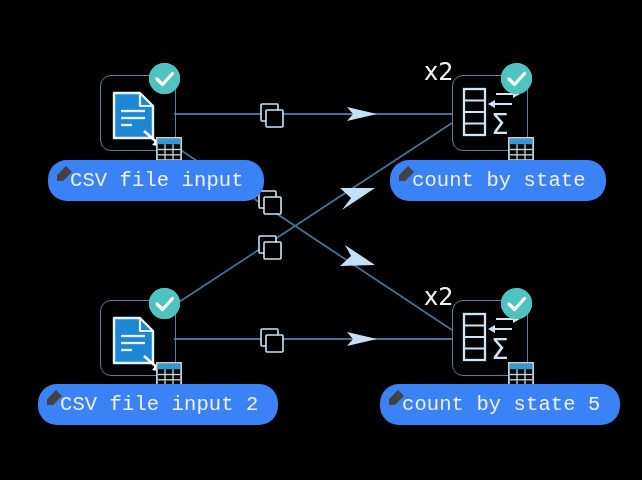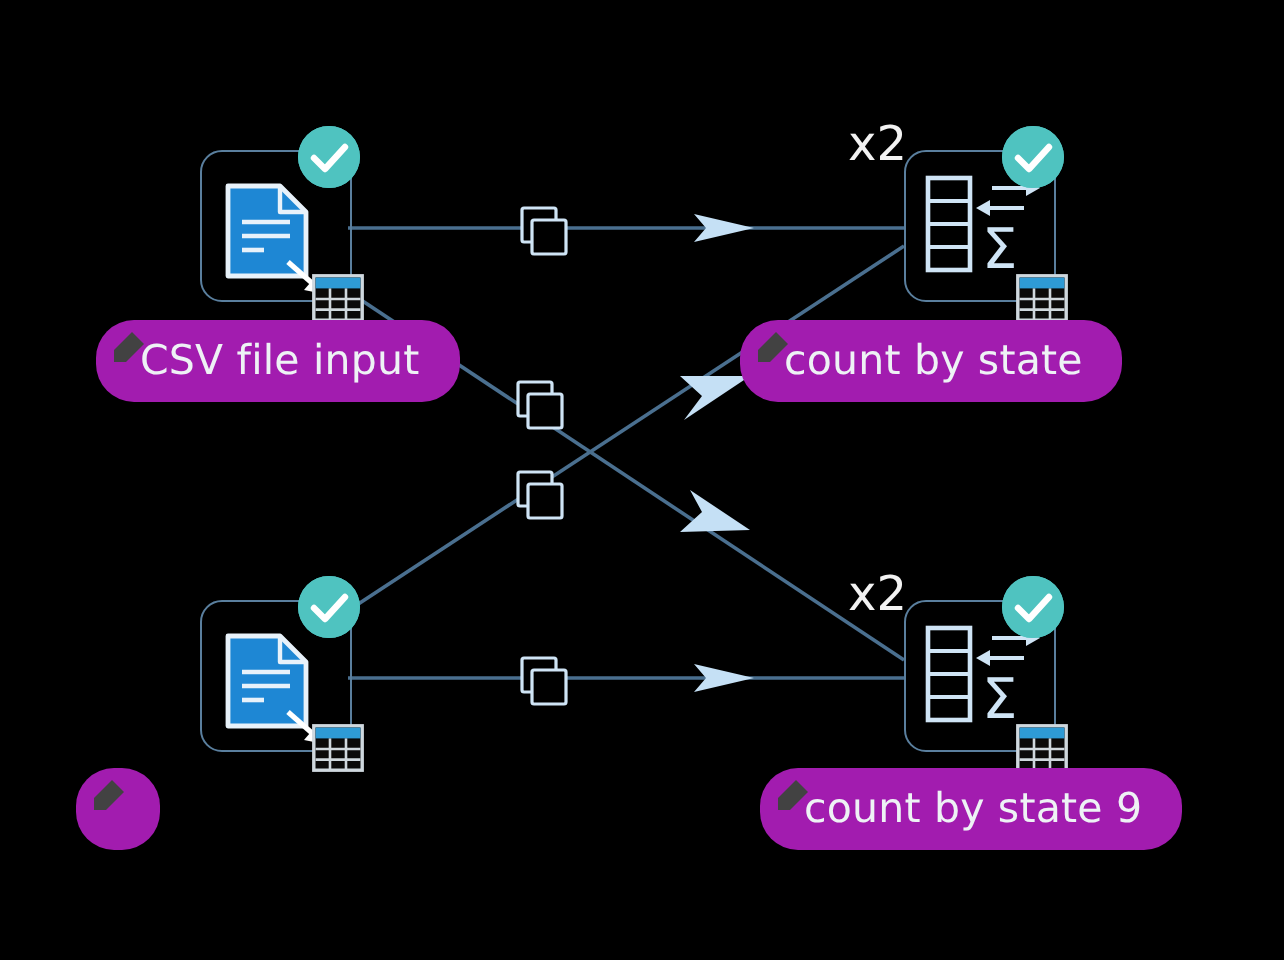--- a/index.html
+++ b/index.html
@@ -8,24 +8,24 @@
   #canvas{position:relative;width:642px;height:480px;background:#000000;}
   svg.layer{position:absolute;left:0;top:0;width:642px;height:480px;}
   #edges{z-index:1;}
   .node{position:absolute;z-index:3;}
   .node-body{position:absolute;left:0;top:0;width:74px;height:74px;
              border:1.6px solid #5a7f9e;border-radius:11px;background:transparent;}
   .badge{position:absolute;width:31px;height:31px;border-radius:50%;
          background:#4fc3c0;left:49px;top:-12px;z-index:5;}
   .badge svg{position:absolute;left:0;top:0;}
   .tbl{position:absolute;width:26px;height:24px;left:56px;top:62px;z-index:5;}
-  .lbl{position:absolute;background:#a21caf;border-radius:19px;
+  .lbl{position:absolute;background:#3b82f6;border-radius:19px;
        height:41px;line-height:41px;color:#eef2f5;font-size:20.5px;
        padding:0 20px 0 22px;white-space:nowrap;z-index:4;
-       letter-spacing:.1px;}
+       letter-spacing:.1px;font-family:Liberation Mono, monospace;}
   .lbl .pencil{position:absolute;left:7px;top:5px;width:18px;height:18px;}
   .x2{position:absolute;color:#f2f2f2;font-size:24px;z-index:4;}
 </style>
 </head>
 <body>
 
 <div id="canvas">
 
   <svg class="layer" id="edges" viewBox="0 0 642 480">
 
@@ -122,21 +122,21 @@
     </div>
     <svg class="tbl" viewBox="0 0 26 24">
       <rect x="0.9" y="0.9" width="24.2" height="22.2" fill="#0a0a0a" stroke="#cfd8de" stroke-width="1.7"></rect>
       <rect x="1.8" y="1.8" width="22.4" height="5.4" fill="#2e9bd6"></rect>
       <line x1="9" y1="7.2" x2="9" y2="23" stroke="#cfd8de" stroke-width="1.3"></line>
       <line x1="17" y1="7.2" x2="17" y2="23" stroke="#cfd8de" stroke-width="1.3"></line>
       <line x1="1.8" y1="12.5" x2="24.2" y2="12.5" stroke="#cfd8de" stroke-width="1.3"></line>
       <line x1="1.8" y1="17.8" x2="24.2" y2="17.8" stroke="#cfd8de" stroke-width="1.3"></line>
     </svg>
   </div>
-  <div class="lbl" style="left:370px;top:160px;text-align:center;">
+  <div class="lbl" style="left:390px;top:160px;text-align:center;">
     <svg class="pencil" viewBox="0 0 18 18">
       <path d="M2,16 L2,10 L11,1 L17,7 L8,16 Z" fill="#424242"></path>
     </svg>
     <span>count by state</span>
   </div>
 
   <div class="node" style="left:100px;top:300px;">
     <div class="node-body"></div>
     <svg width="74" height="74" style="position:absolute;left:0;top:0;">
       <path d="M14,18 L40,18 L53,31 L53,63 L14,63 Z" fill="#1e87d4" stroke="#e8f2fa" stroke-width="2.4" stroke-linejoin="round"></path>
@@ -159,20 +159,21 @@
       <line x1="9" y1="7.2" x2="9" y2="23" stroke="#cfd8de" stroke-width="1.3"></line>
       <line x1="17" y1="7.2" x2="17" y2="23" stroke="#cfd8de" stroke-width="1.3"></line>
       <line x1="1.8" y1="12.5" x2="24.2" y2="12.5" stroke="#cfd8de" stroke-width="1.3"></line>
       <line x1="1.8" y1="17.8" x2="24.2" y2="17.8" stroke="#cfd8de" stroke-width="1.3"></line>
     </svg>
   </div>
   <div class="lbl" style="left:38px;top:384px;">
     <svg class="pencil" viewBox="0 0 18 18">
       <path d="M2,16 L2,10 L11,1 L17,7 L8,16 Z" fill="#424242"></path>
     </svg>
+    <span>CSV file input 2</span>
   </div>
 
   <div class="x2" style="left:424px;top:283px;">x2</div>
   <div class="node" style="left:452px;top:300px;">
     <div class="node-body"></div>
     <svg width="74" height="74" style="position:absolute;left:0;top:0;">
       <rect x="12" y="14" width="21" height="46" fill="none" stroke="#cfe4f5" stroke-width="2.3"></rect>
       <line x1="12" y1="25.5" x2="33" y2="25.5" stroke="#cfe4f5" stroke-width="2"></line>
       <line x1="12" y1="37" x2="33" y2="37" stroke="#cfe4f5" stroke-width="2"></line>
       <line x1="12" y1="48.5" x2="33" y2="48.5" stroke="#cfe4f5" stroke-width="2"></line>
@@ -194,16 +195,16 @@
       <line x1="9" y1="7.2" x2="9" y2="23" stroke="#cfd8de" stroke-width="1.3"></line>
       <line x1="17" y1="7.2" x2="17" y2="23" stroke="#cfd8de" stroke-width="1.3"></line>
       <line x1="1.8" y1="12.5" x2="24.2" y2="12.5" stroke="#cfd8de" stroke-width="1.3"></line>
       <line x1="1.8" y1="17.8" x2="24.2" y2="17.8" stroke="#cfd8de" stroke-width="1.3"></line>
     </svg>
   </div>
   <div class="lbl" style="left:380px;top:384px;">
     <svg class="pencil" viewBox="0 0 18 18">
       <path d="M2,16 L2,10 L11,1 L17,7 L8,16 Z" fill="#424242"></path>
     </svg>
-    <span>count by state 9</span>
+    <span>count by state 5</span>
   </div>
 
 </div>
 
 </body></html>

